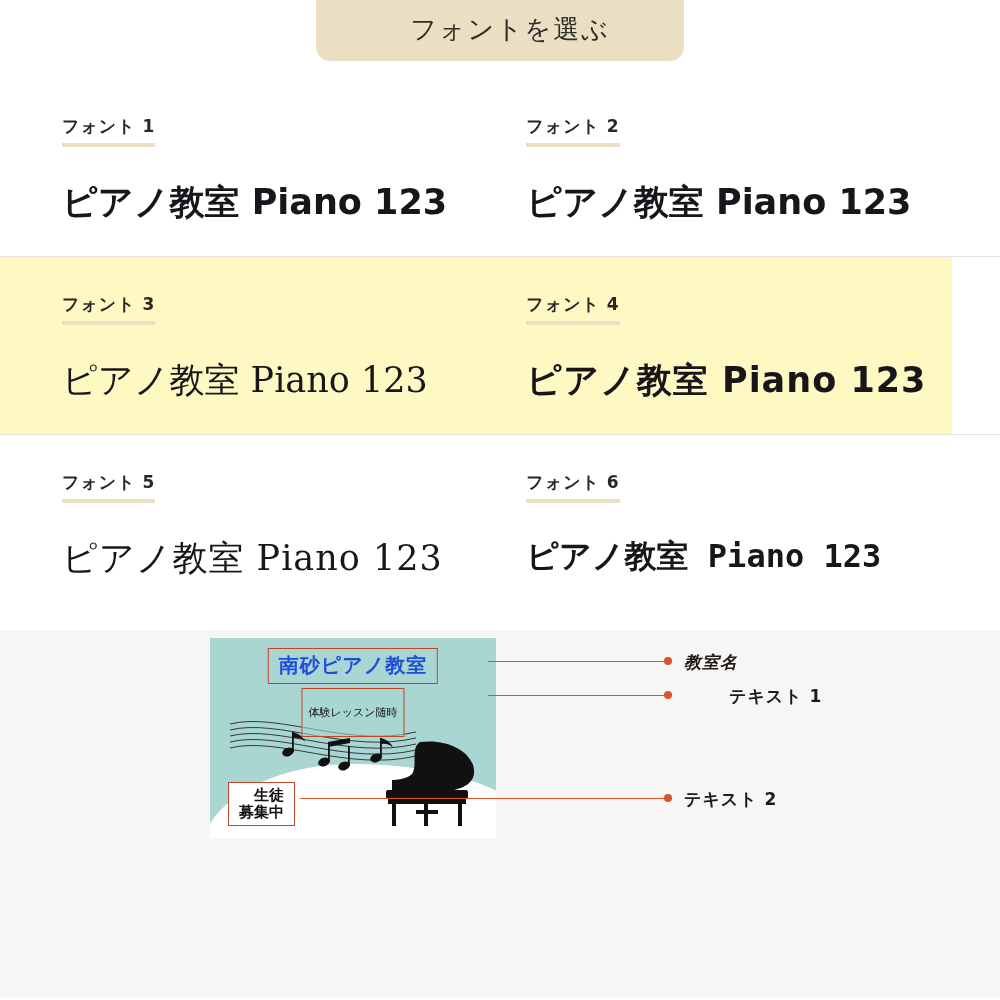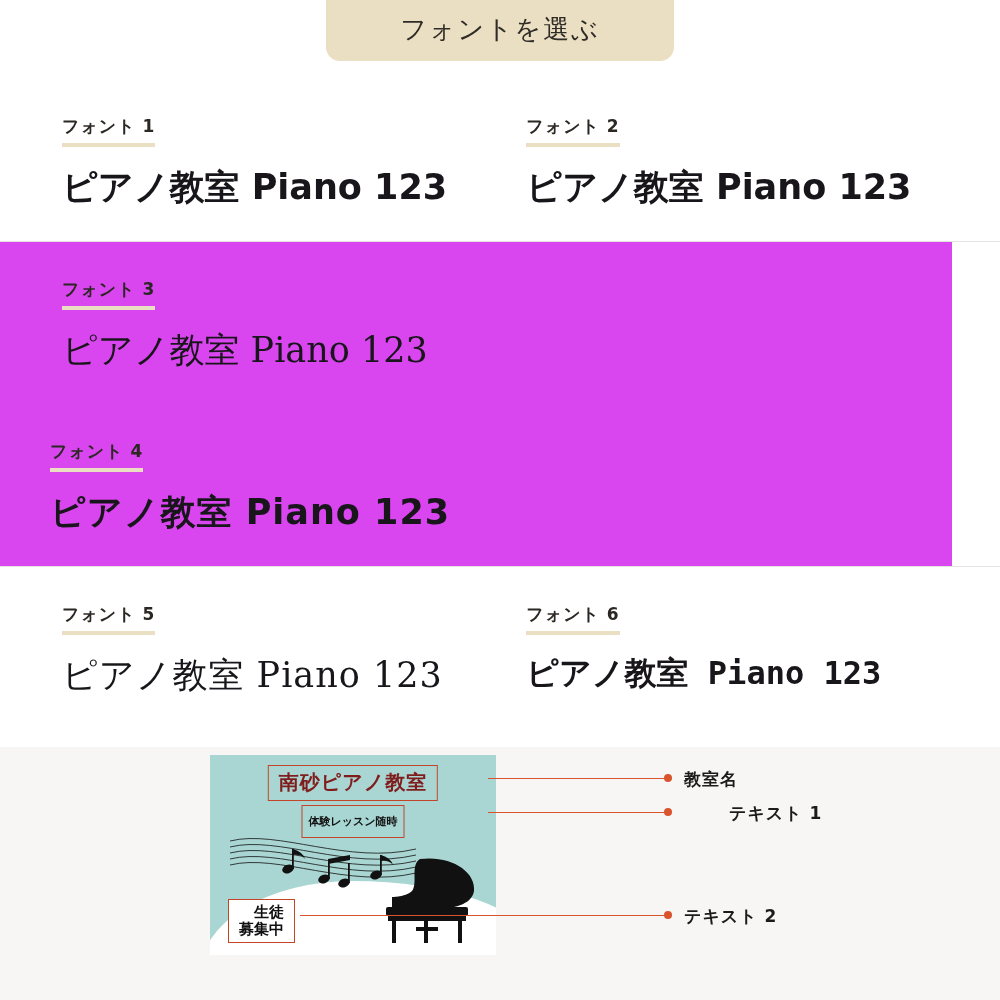--- a/index.html
+++ b/index.html
@@ -17,61 +17,60 @@
   }
 
   
   .banner-wrap {
     display: flex;
     justify-content: center;
   }
   .banner {
     background: #eadfc2;
     border-radius: 0 0 14px 14px;
-    padding: 12px 44px 14px 44px;
+    padding: 12px 44px 14px 64px;
     font-size: 26px;
     letter-spacing: 2px;
     color: #2f2b26;
     text-align: center;
     min-width: 260px;
     font-family: "DejaVu Sans", sans-serif;
   }
 
   
   .font-grid {
     margin-top: 18px;
   }
   .font-row {
     display: flex;
     width: 952px;
   }
   .font-row.alt {
-    background: #d946ef;
-    flex-direction: column;
+    background: #fef9c3;
   }
   .font-cell {
     width: 500px;
     box-sizing: border-box;
     padding: 36px 0 30px 62px;
   }
   .font-cell.right {
     padding-left: 50px;
   }
   .font-label {
     font-size: 17px;
     font-weight: bold;
     letter-spacing: 1px;
     color: #2b2723;
     display: inline-block;
     padding-bottom: 5px;
     border-bottom: 4px solid #eadfc2;
     font-family: "DejaVu Sans", sans-serif;
   }
   .font-sample {
-    margin-top: 17px;
+    margin-top: 32px;
     font-size: 35px;
     color: #18161a;
     white-space: nowrap;
   }
   .s1 { font-family: "DejaVu Sans", sans-serif; font-weight: bold; letter-spacing: 0px; }
   .s2 { font-family: "DejaVu Sans", sans-serif; font-weight: bold; letter-spacing: 0px; }
   .s3 { font-family: "DejaVu Serif", serif; font-weight: normal; letter-spacing: 0px; }
   .s4 { font-family: "DejaVu Sans", sans-serif; font-weight: bold; letter-spacing: 1px; }
   .s5 { font-family: "DejaVu Serif", serif; font-weight: normal; letter-spacing: 1px; }
   .s6 { font-family: "DejaVu Sans Mono", monospace; font-weight: bold; letter-spacing: 0px; font-size: 32px; }
@@ -128,33 +127,33 @@
   .sign-title {
     position: absolute;
     left: 50%;
     transform: translateX(-50%);
     top: 10px;
     border: 1.5px solid #c2452a;
     padding: 3px 10px 4px 10px;
     font-size: 20px;
     font-weight: bold;
     letter-spacing: 1px;
-    color: #7f1d1d;
+    color: #1d4ed8;
     white-space: nowrap;
     font-family: "DejaVu Sans", sans-serif;
   }
   .sign-sub {
     position: absolute;
     left: 50%;
     transform: translateX(-50%);
     top: 50px;
     border: 1.5px solid #c2452a;
-    padding: 8px 6px;
+    padding: 16px 6px;
     font-size: 11px;
-    font-weight: bold;
+    font-weight: normal;
     color: #111;
     white-space: nowrap;
     background: rgba(169,214,210,0.6);
     font-family: "DejaVu Sans", sans-serif;
   }
   .sign-box2 {
     position: absolute;
     left: 18px;
     bottom: 12px;
     border: 1.5px solid #c2452a;
@@ -300,21 +299,21 @@
       <div class="sign-title">南砂ピアノ教室</div>
       <div class="sign-sub">体験レッスン随時</div>
       <div class="sign-box2">
         <div>生徒</div>
         <div>募集中</div>
       </div>
     </div>
 
     <div class="callout-line" style="left:488px; top:31px; width:180px;"></div>
     <div class="callout-dot" style="left:664px; top:27px;"></div>
-    <div class="callout-label" style="left:684px; top:21px;">教室名</div>
+    <div class="callout-label" style="left:684px; top:21px;font-style:italic;">教室名</div>
 
     <div class="callout-line" style="left:488px; top:65px; width:180px;"></div>
     <div class="callout-dot" style="left:664px; top:61px;"></div>
     <div class="callout-label" style="left:684px; top:55px;margin-left:45px;">テキスト 1</div>
 
     <div class="callout-line" style="left:300px; top:168px; width:368px;"></div>
     <div class="callout-dot" style="left:664px; top:164px;"></div>
     <div class="callout-label" style="left:684px; top:158px;">テキスト 2</div>
 
   </div>

